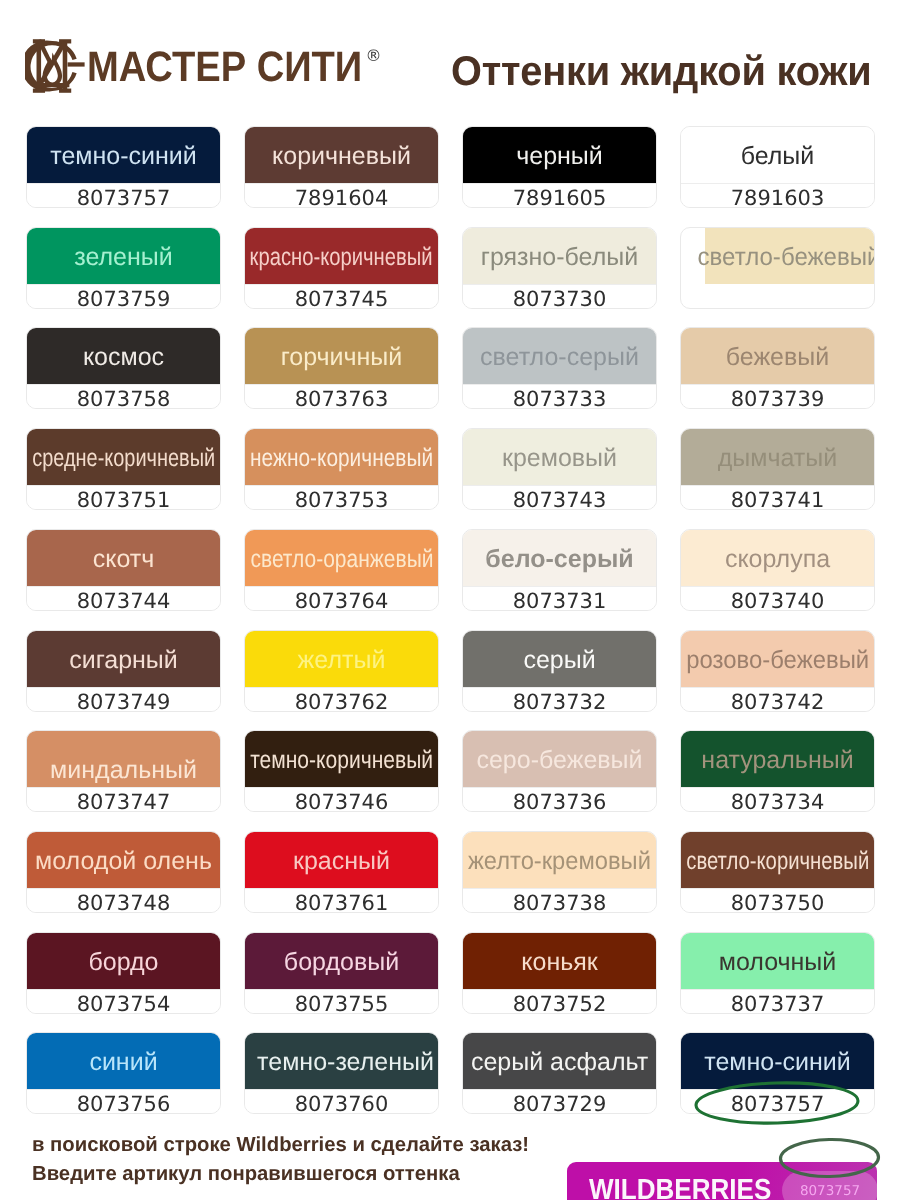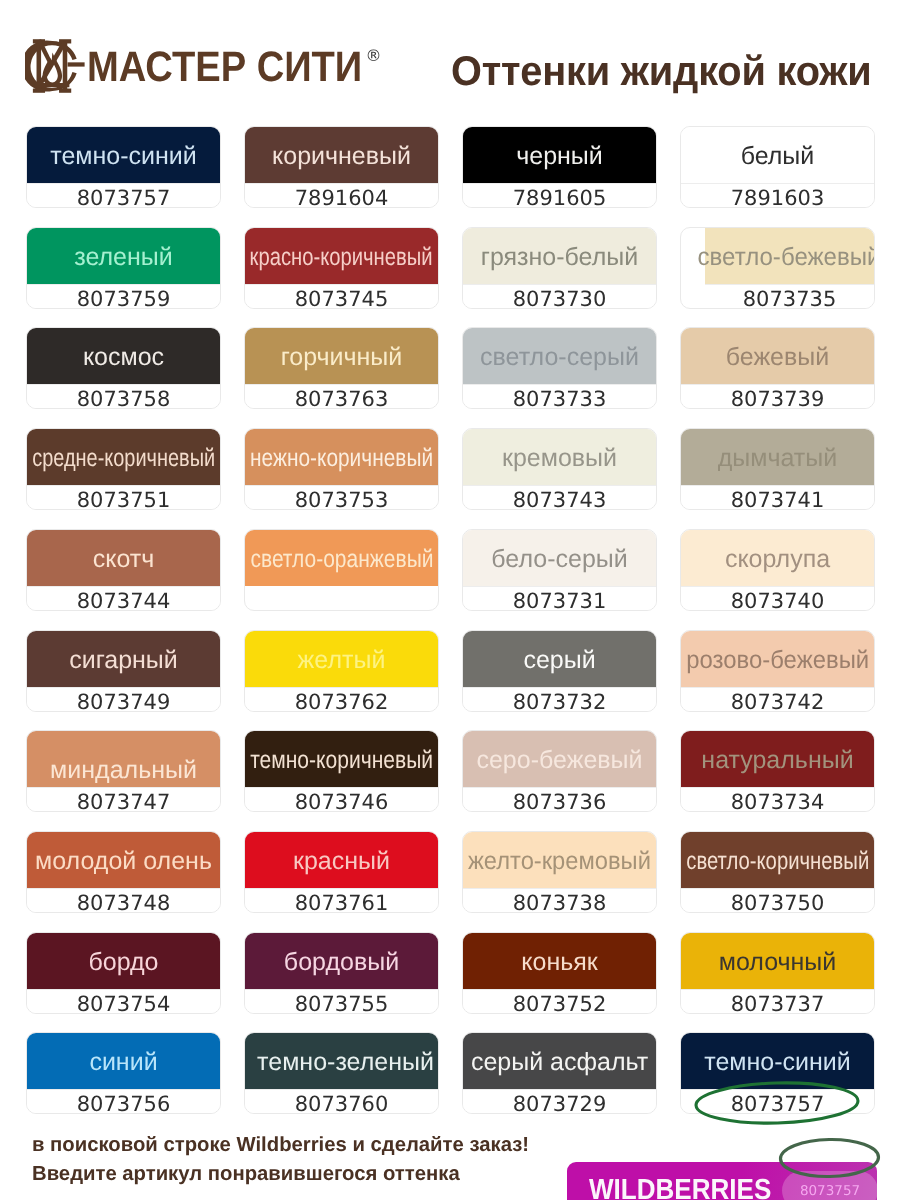--- a/index.html
+++ b/index.html
@@ -131,23 +131,20 @@
           <span style="color: rgb(138, 138, 124);">грязно-белый</span>
         </div>
         <div class="code">
           <span>8073730</span>
         </div>
       </div>
       <div class="card" style="left: 654px; top: 101px; padding-left: 24px;">
         <div class="swatch" style="background: rgb(242, 227, 188);">
           <span style="color: rgb(151, 145, 127); transform: scaleX(0.9628);">светло-бежевый</span>
         </div>
-        <div class="code">
-          <span>8073735</span>
-        </div>
       </div>
       <div class="card" style="left: 0px; top: 201px;">
         <div class="swatch" style="background: rgb(46, 42, 40);">
           <span style="color: rgb(240, 235, 230);">космос</span>
         </div>
         <div class="code">
           <span>8073758</span>
         </div>
       </div>
       <div class="card" style="left: 218px; top: 201px;">
@@ -211,24 +208,27 @@
           <span style="color: rgb(251, 227, 208);">скотч</span>
         </div>
         <div class="code">
           <span>8073744</span>
         </div>
       </div>
       <div class="card" style="left: 218px; top: 403px;">
         <div class="swatch" style="background: rgb(240, 153, 87);">
           <span style="color: rgb(252, 232, 204); transform: scaleX(0.8397);">светло-оранжевый</span>
         </div>
+        <div class="code">
+          <span>8073764</span>
+        </div>
       </div>
       <div class="card" style="left: 436px; top: 403px;">
         <div class="swatch" style="background: rgb(246, 241, 234);">
-          <span style="color: rgb(148, 144, 137);">бело-серый</span>
+          <span style="color: rgb(148, 144, 137); font-weight: bold;">бело-серый</span>
         </div>
         <div class="code">
           <span>8073731</span>
         </div>
       </div>
       <div class="card" style="left: 654px; top: 403px;">
         <div class="swatch" style="background: rgb(252, 235, 210);">
           <span style="color: rgb(162, 144, 128);">скорлупа</span>
         </div>
         <div class="code">
@@ -285,21 +285,21 @@
       </div>
       <div class="card" style="left: 436px; top: 604px;">
         <div class="swatch" style="background: rgb(216, 191, 178);">
           <span style="color: rgb(246, 231, 222);">серо-бежевый</span>
         </div>
         <div class="code">
           <span>8073736</span>
         </div>
       </div>
       <div class="card" style="left: 654px; top: 604px;">
-        <div class="swatch" style="background: #7f1d1d; text-align: center;">
+        <div class="swatch" style="background: #14532d; text-align: center;">
           <span style="color: rgb(162, 147, 125);">натуральный</span>
         </div>
         <div class="code">
           <span>8073734</span>
         </div>
       </div>
       <div class="card" style="left: 0px; top: 705px;">
         <div class="swatch" style="background: rgb(191, 91, 56);">
           <span style="color: rgb(251, 220, 197);">молодой олень</span>
         </div>
@@ -349,21 +349,21 @@
       </div>
       <div class="card" style="left: 436px; top: 806px;">
         <div class="swatch" style="background: rgb(112, 33, 3);">
           <span style="color: rgb(246, 220, 203);">коньяк</span>
         </div>
         <div class="code">
           <span>8073752</span>
         </div>
       </div>
       <div class="card" style="left: 654px; top: 806px;">
-        <div class="swatch" style="background: #eab308;">
+        <div class="swatch" style="background: #86efac;">
           <span style="color: rgb(58, 54, 48);">молочный</span>
         </div>
         <div class="code">
           <span>8073737</span>
         </div>
       </div>
       <div class="card" style="left: 0px; top: 906px;">
         <div class="swatch" style="background: rgb(3, 108, 181);">
           <span style="color: rgb(185, 229, 250);">синий</span>
         </div>

